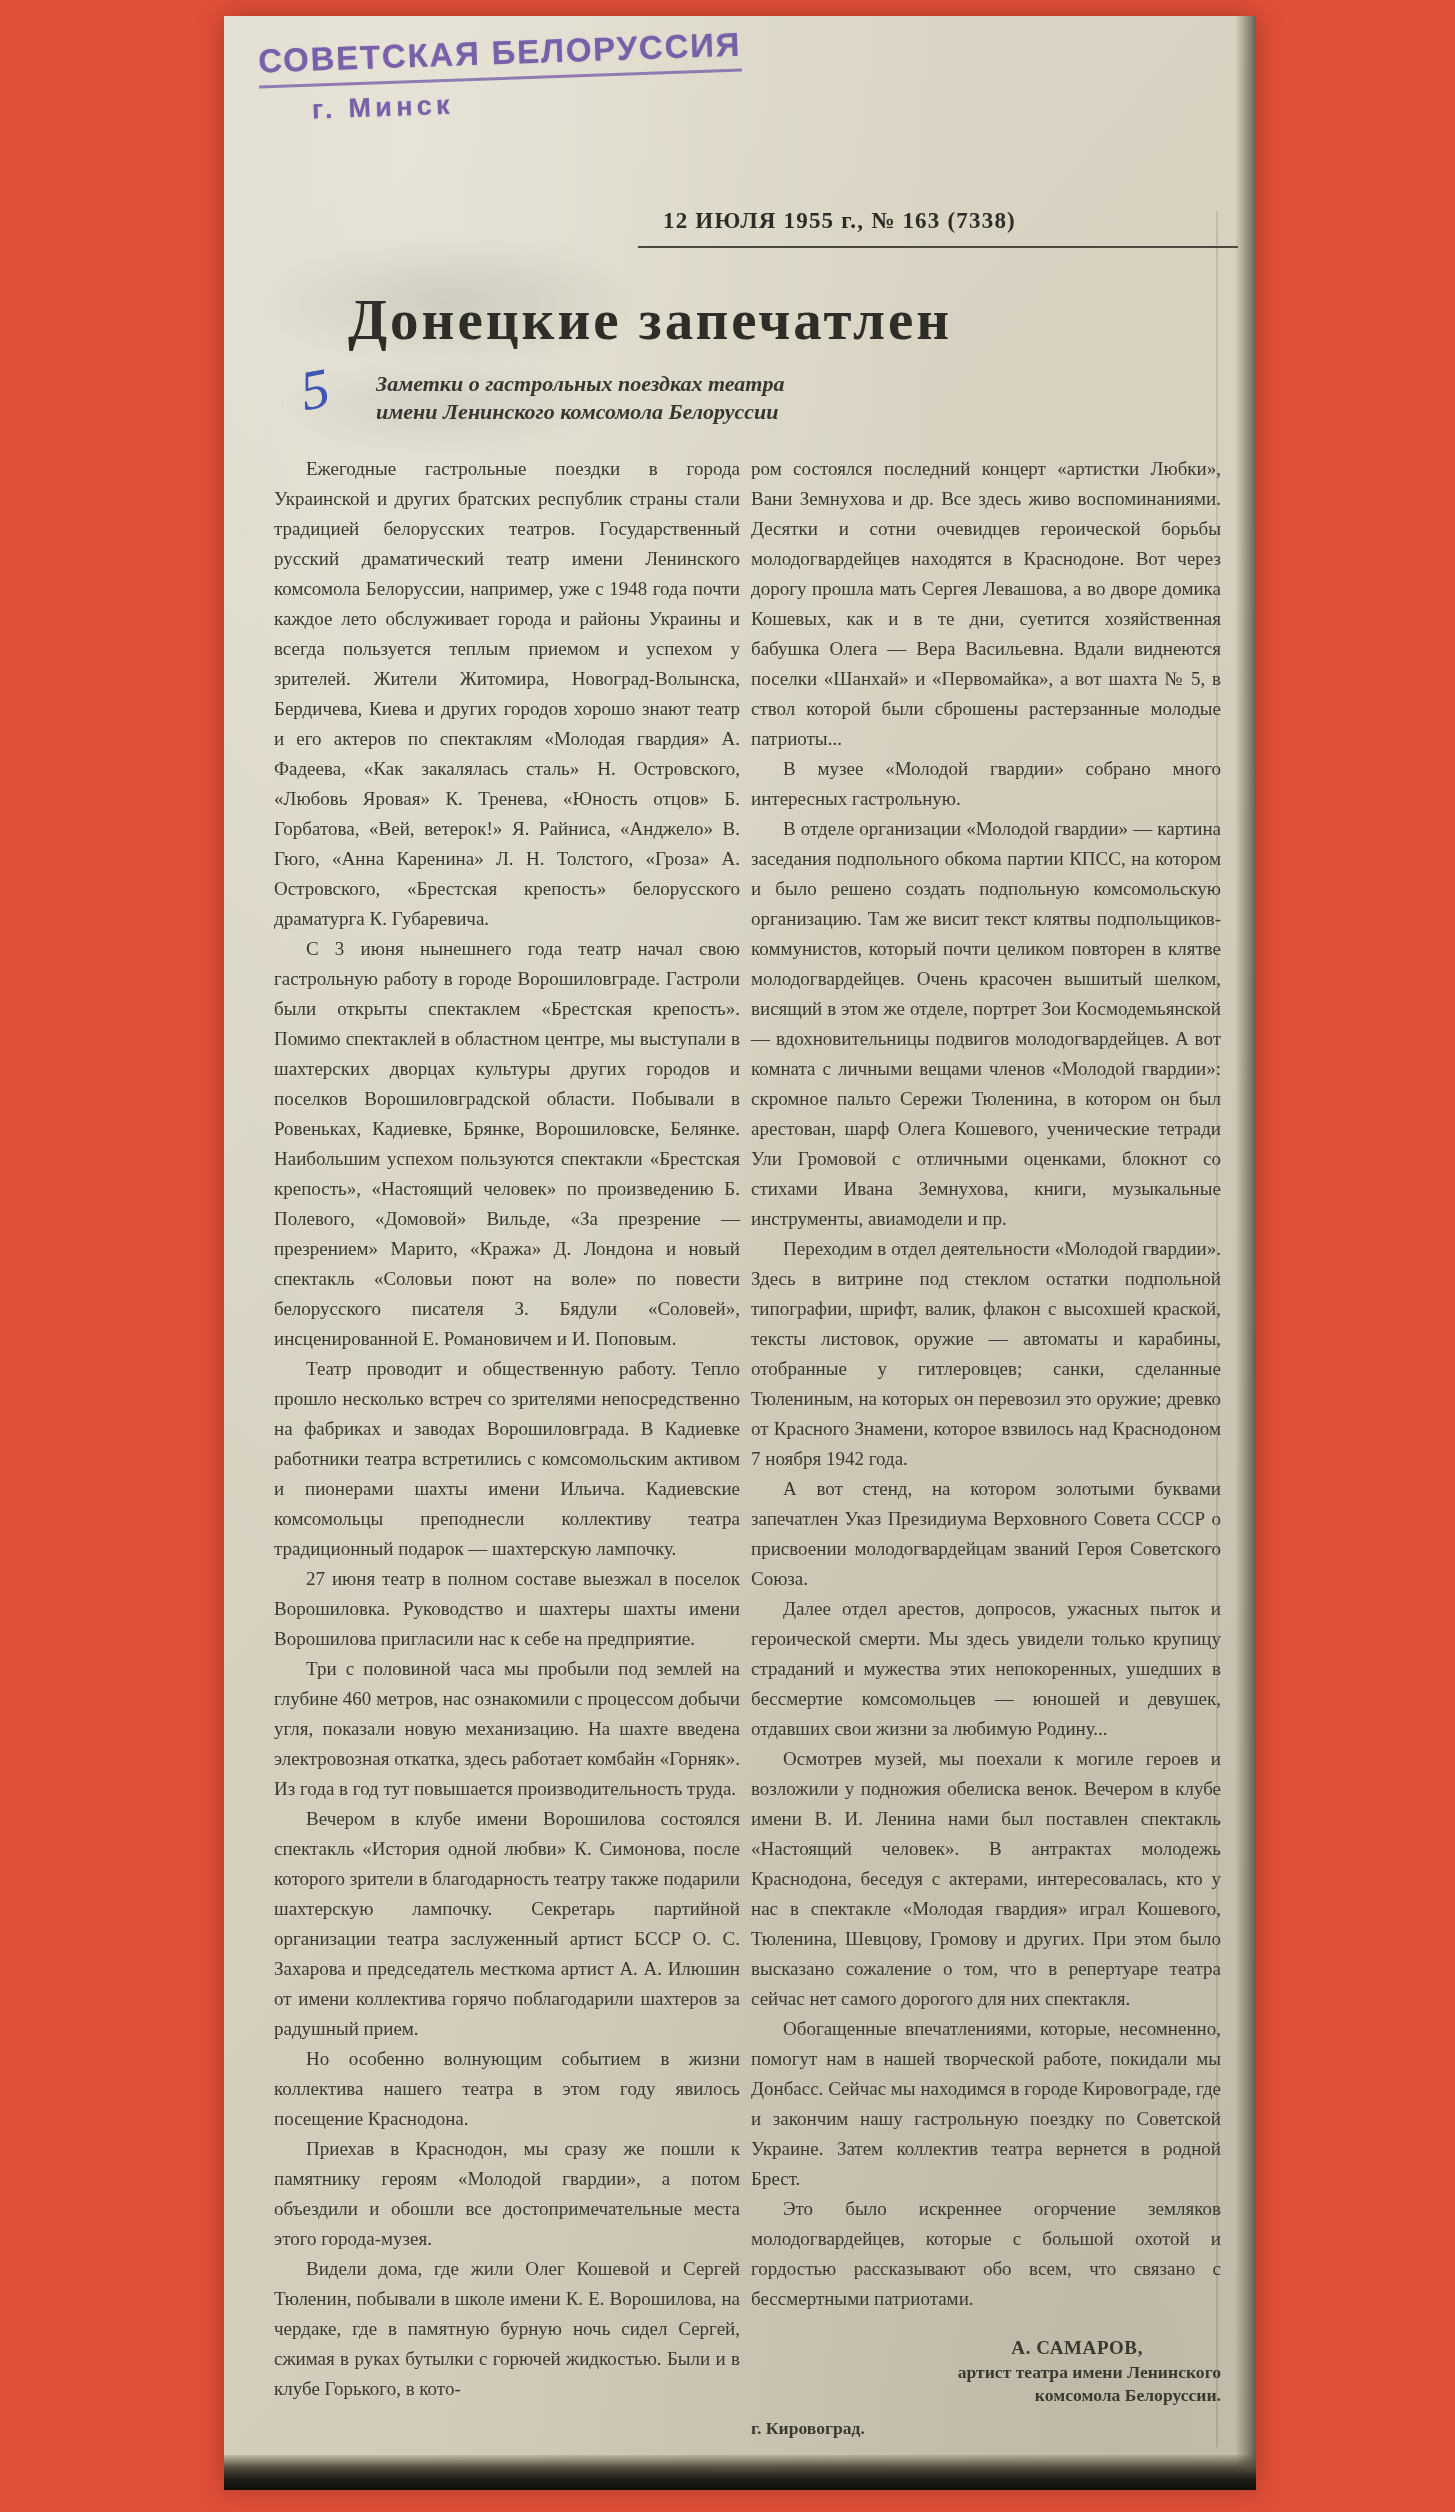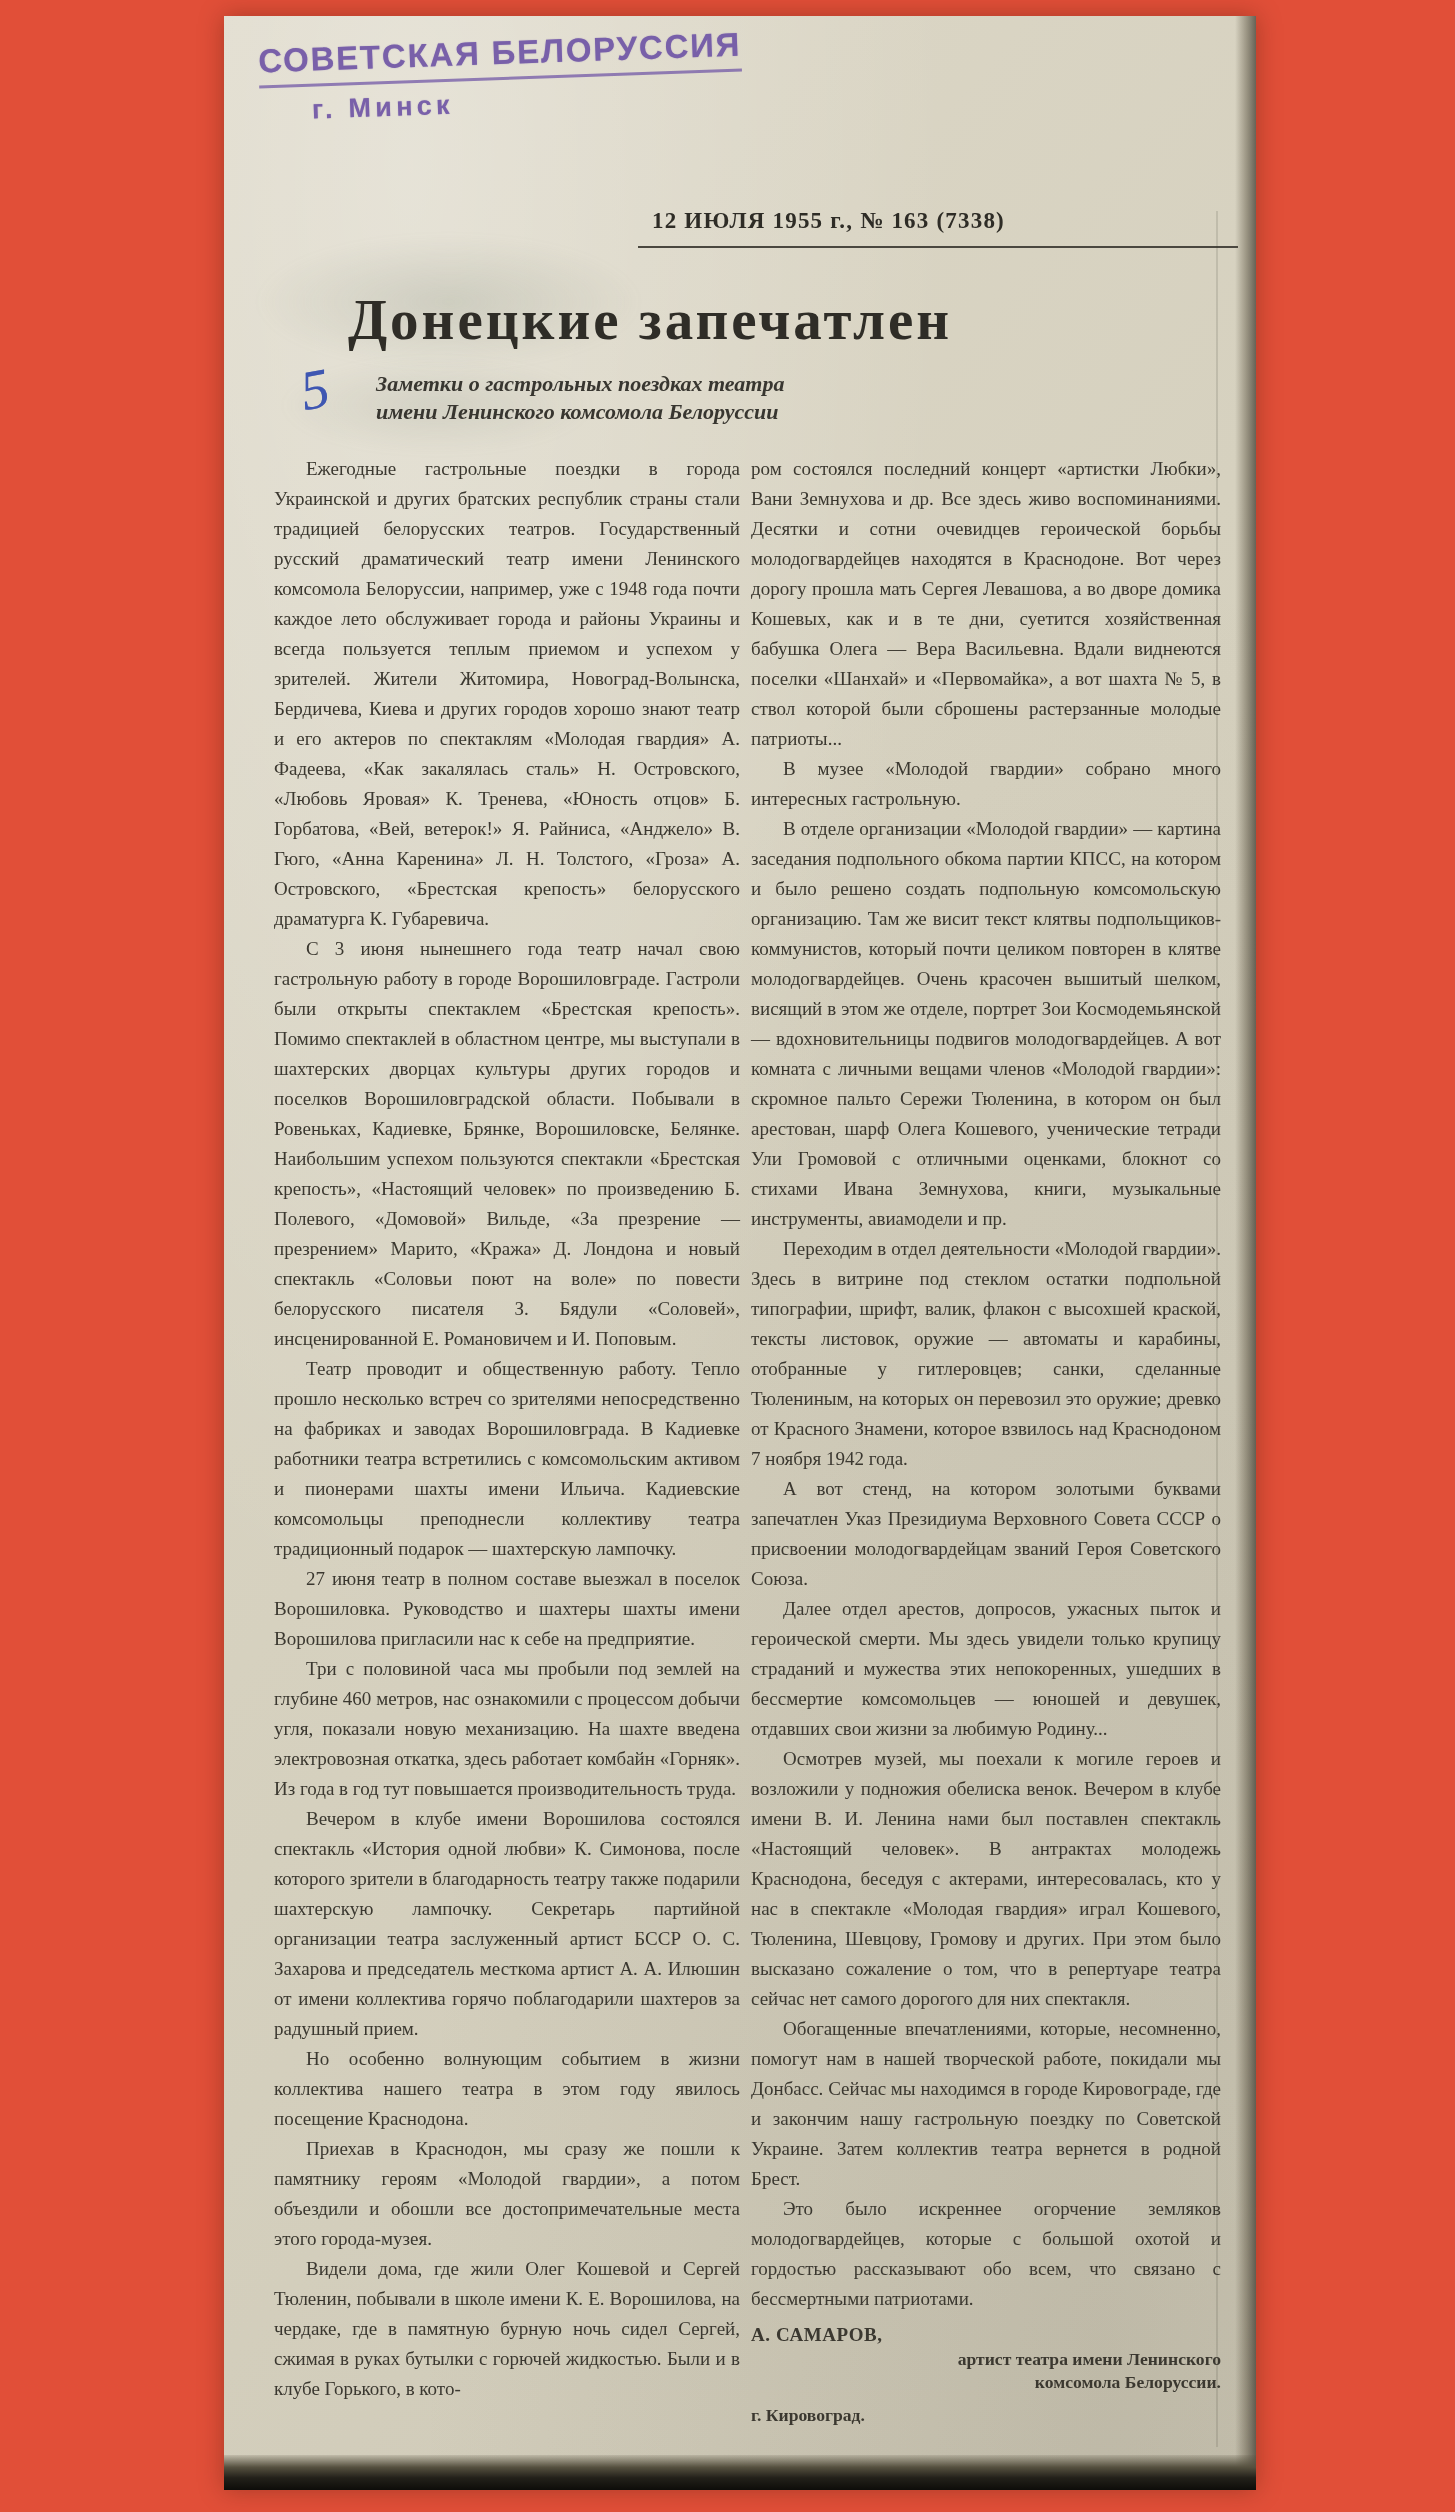--- a/index.html
+++ b/index.html
@@ -26,21 +26,21 @@
   .g2{left:55px;top:341px;width:316px;height:97px;
       background:radial-gradient(ellipse,rgba(125,135,118,.16),transparent 70%);}
   .stamp{
     position:absolute;left:35px;top:18px;transform:rotate(-2deg);
     color:#7056a6;font-family:"Liberation Sans",sans-serif;font-weight:bold;
     text-shadow:0 0 1.2px rgba(112,86,166,.55);opacity:.92;
   }
   .stamp-l1{font-size:33px;letter-spacing:1.8px;border-bottom:3px solid rgba(112,86,166,.8);padding-bottom:4.9px;}
   .stamp-l2{font-size:27px;letter-spacing:4.3px;margin:8.5px 0 0 52px;}
   .dateline{
-    position:absolute;left:428px;top:192px;
+    position:absolute;left:439px;top:192px;
     font-size:23px;font-weight:bold;letter-spacing:1.2px;color:#2e2c26;
   }
   .date-rule{position:absolute;left:414px;top:230px;width:600px;height:2.4px;background:#4a473f;}
   .title{
     position:absolute;left:61px;top:271px;width:730px;margin:0;
     text-align:center;font-size:57px;font-weight:bold;letter-spacing:3px;color:#2f2d27;
   }
   .subtitle{
     position:absolute;left:152px;top:354px;width:487px;
     font-style:italic;font-weight:bold;
@@ -52,21 +52,21 @@
     transform:rotate(-10deg);text-shadow:0 0 0.6px rgba(63,87,178,.6);
   }
   .col{position:absolute;top:438px;color:#3b3830;}
   .col-left{left:50px;width:466px;}
   .col-right{left:527px;width:470px;}
   .col p{
     margin:0;text-indent:32px;text-align:justify;
     font-size:19px;line-height:30px;
   }
   .col-right .pars p:first-child{text-indent:0;}
-  .sig-name{font-weight:bold;padding-right:78px;font-size:19px;letter-spacing:0.6px;margin-top:10px;}
+  .sig-name{font-weight:bold;text-align:right;padding-right:78px;font-size:19px;letter-spacing:0.6px;margin-top:23px;}
   .sig-role{font-weight:bold;text-align:right;font-size:17.6px;line-height:22.5px;margin-top:2.4px;}
   .sig-city{font-weight:bold;font-size:17.6px;margin-top:12px;}
   .crease{position:absolute;right:38px;top:195px;bottom:43px;width:1.8px;background:rgba(60,55,45,.14);}
   .right-edge{
     position:absolute;right:0;top:0;width:20.7px;height:100%;
     background:linear-gradient(to right, rgba(95,88,70,0), rgba(95,88,70,.50) 55%, rgba(60,55,45,.72));
   }
   .bottom-edge{
     position:absolute;left:0;bottom:0;width:100%;height:35px;
     background:linear-gradient(to bottom, rgba(90,84,66,.15), #55503f 35%, #23211a 65%, #0d0c09);

